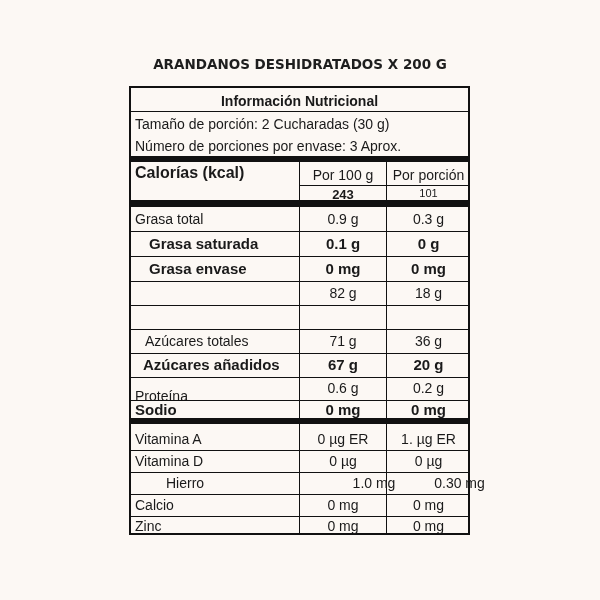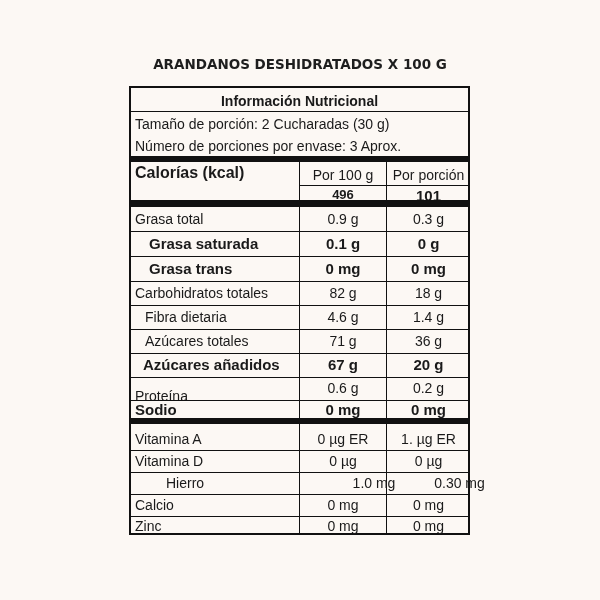--- a/index.html
+++ b/index.html
@@ -22,70 +22,64 @@
   .c1 { left:4px; }
   .c2 { left:169px; width:86px; text-align:center; }
   .c3 { left:256px; width:83px; text-align:center; }
   .bold { font-weight:bold; font-size:15px; }
   .indent { padding-left:10px; }
   .indent-b { padding-left:14px; }
 </style>
 </head>
 <body>
 
-<div class="title">ARANDANOS DESHIDRATADOS X 100 G</div>
+<div class="title">ARANDANOS DESHIDRATADOS X 200 G</div>
 
 <div class="label">
 
   <div class="cell" style="top:5px;left:0;width:100%;text-align:center;font-weight:bold;font-size:14px;">Información Nutricional</div>
   <div class="hline" style="top:23px;height:1px;"></div>
   <div class="cell c1" style="top:28px;">Tamaño de porción: 2 Cucharadas (30 g)</div>
   <div class="cell c1" style="top:50px;">Número de porciones por envase:  3 Aprox.</div>
   <div class="hline" style="top:68px;height:6px;"></div>
 
   <div class="cell c1 bold" style="top:76px;font-size:16px;">Calorías (kcal)</div>
   <div class="cell c2" style="top:79px;">Por 100 g</div>
   <div class="cell c3" style="top:79px;">Por porción</div>
   <div class="hline" style="top:97px;height:1px;left:168px;width:171px;"></div>
-  <div class="cell c2" style="top:99px;font-weight:bold;font-size:13px;">496</div>
-  <div class="cell c3" style="top:99px;font-weight:bold;font-size:15px;">101</div>
+  <div class="cell c2" style="top:99px;font-weight:bold;font-size:13px;">243</div>
+  <div class="cell c3" style="top:99px;font-weight:normal;font-size:11px;">101</div>
   <div class="hline" style="top:112px;height:7px;"></div>
 
   <div class="vline" style="left:168px;top:74px;height:371px;"></div>
   <div class="vline" style="left:255px;top:74px;height:371px;"></div>
 
   <div class="row" style="top:119px;height:24px;">
     <div class="cell c1" style="top:4px;">Grasa total</div>
     <div class="cell c2" style="top:4px;">0.9 g</div>
     <div class="cell c3" style="top:4px;">0.3 g</div>
   </div>
   <div class="hline" style="top:143px;height:1px;"></div>
   <div class="row" style="top:144px;height:24px;">
     <div class="cell c1 bold indent-b" style="top:3px;">Grasa saturada</div>
     <div class="cell c2 bold" style="top:3px;">0.1 g</div>
     <div class="cell c3 bold" style="top:3px;">0 g</div>
   </div>
   <div class="hline" style="top:168px;height:1px;"></div>
   <div class="row" style="top:169px;height:24px;">
-    <div class="cell c1 bold indent-b" style="top:3px;">Grasa trans</div>
+    <div class="cell c1 bold indent-b" style="top:3px;">Grasa envase</div>
     <div class="cell c2 bold" style="top:3px;">0 mg</div>
     <div class="cell c3 bold" style="top:3px;">0 mg</div>
   </div>
   <div class="hline" style="top:193px;height:1px;"></div>
   <div class="row" style="top:194px;height:23px;">
-    <div class="cell c1" style="top:3px;">Carbohidratos totales</div>
     <div class="cell c2" style="top:3px;">82 g</div>
     <div class="cell c3" style="top:3px;">18 g</div>
   </div>
   <div class="hline" style="top:217px;height:1px;"></div>
-  <div class="row" style="top:218px;height:23px;">
-    <div class="cell c1 indent" style="top:3px;">Fibra dietaria</div>
-    <div class="cell c2" style="top:3px;">4.6 g</div>
-    <div class="cell c3" style="top:3px;">1.4 g</div>
-  </div>
   <div class="hline" style="top:241px;height:1px;"></div>
   <div class="row" style="top:242px;height:23px;">
     <div class="cell c1 indent" style="top:3px;">Azúcares totales</div>
     <div class="cell c2" style="top:3px;">71 g</div>
     <div class="cell c3" style="top:3px;">36 g</div>
   </div>
   <div class="hline" style="top:265px;height:1px;"></div>
   <div class="row" style="top:266px;height:23px;">
     <div class="cell c1 bold" style="top:2px;padding-left:8px;">Azúcares añadidos</div>
     <div class="cell c2 bold" style="top:2px;">67 g</div>

